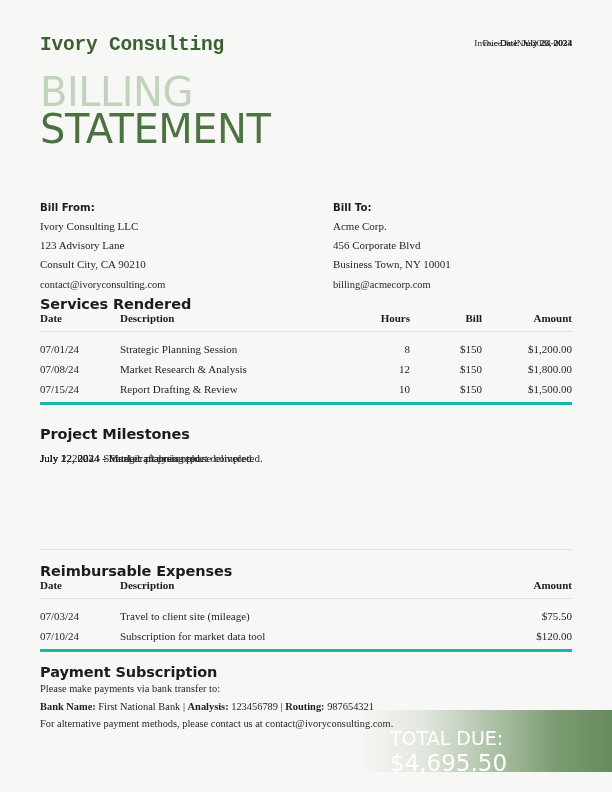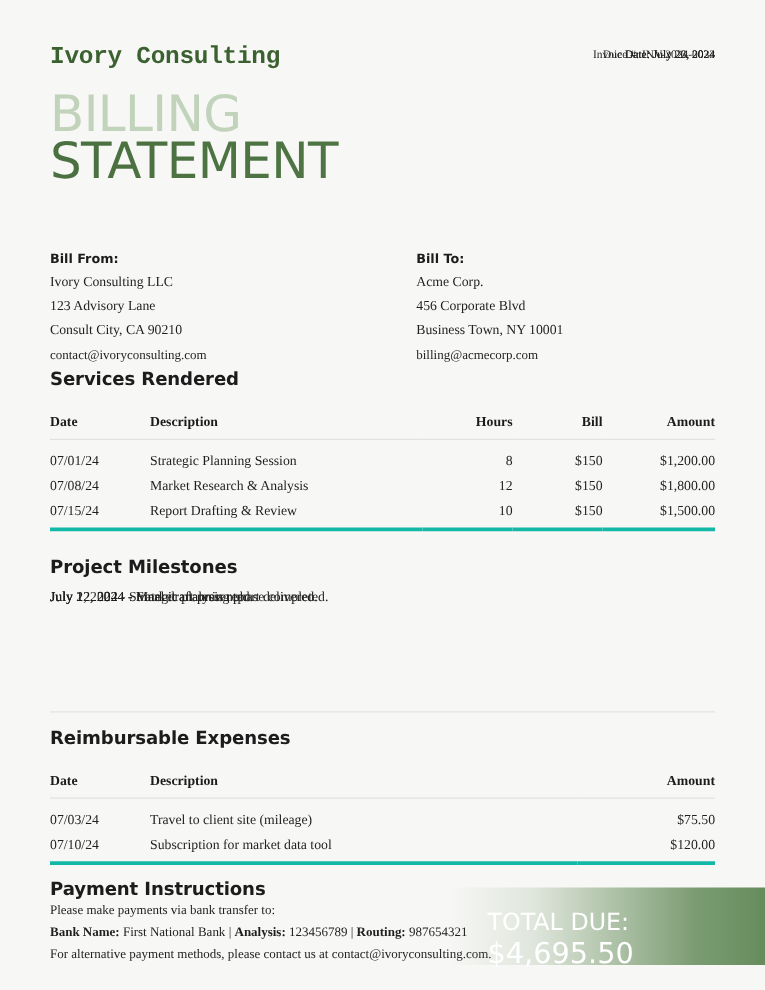--- a/index.html
+++ b/index.html
@@ -112,21 +112,21 @@
   }
   .svc-title  { margin-top: 2px; }
   .mil-title  { margin-top: 21px; }
   .exp-title  { margin-top: 13px; }
   .pay-title  { margin-top: 12px; }
 
   
   table.ledger {
     width: 100%;
     border-collapse: collapse;
-    margin-top: 20px;
+    margin-top: 0;
   }
   table.ledger th {
     font-family: "Liberation Serif", serif;
     font-weight: bold;
     font-size: 11px;
     color: #1c1c1c;
     text-align: left;
     padding: 0 0 7px 0;
     border-bottom: 1px solid #e2e2de;
   }
@@ -326,21 +326,21 @@
         <td class="num">$75.50</td>
       </tr>
       <tr>
         <td>07/10/24</td>
         <td>Subscription for market data tool</td>
         <td class="num">$120.00</td>
       </tr>
     </tbody>
   </table>
 
-  <div class="section-title pay-title">Payment Instructions</div>
+  <div class="section-title pay-title">Payment Subscription</div>
 
   <div class="pay-line">Please make payments via bank transfer to:</div>
 
   <div class="pay-line">
     <b>Bank Name:</b>
     <span>First National Bank</span>
     <span>|</span>
     <b>Analysis:</b>
     <span>123456789</span>
     <span>|</span>

